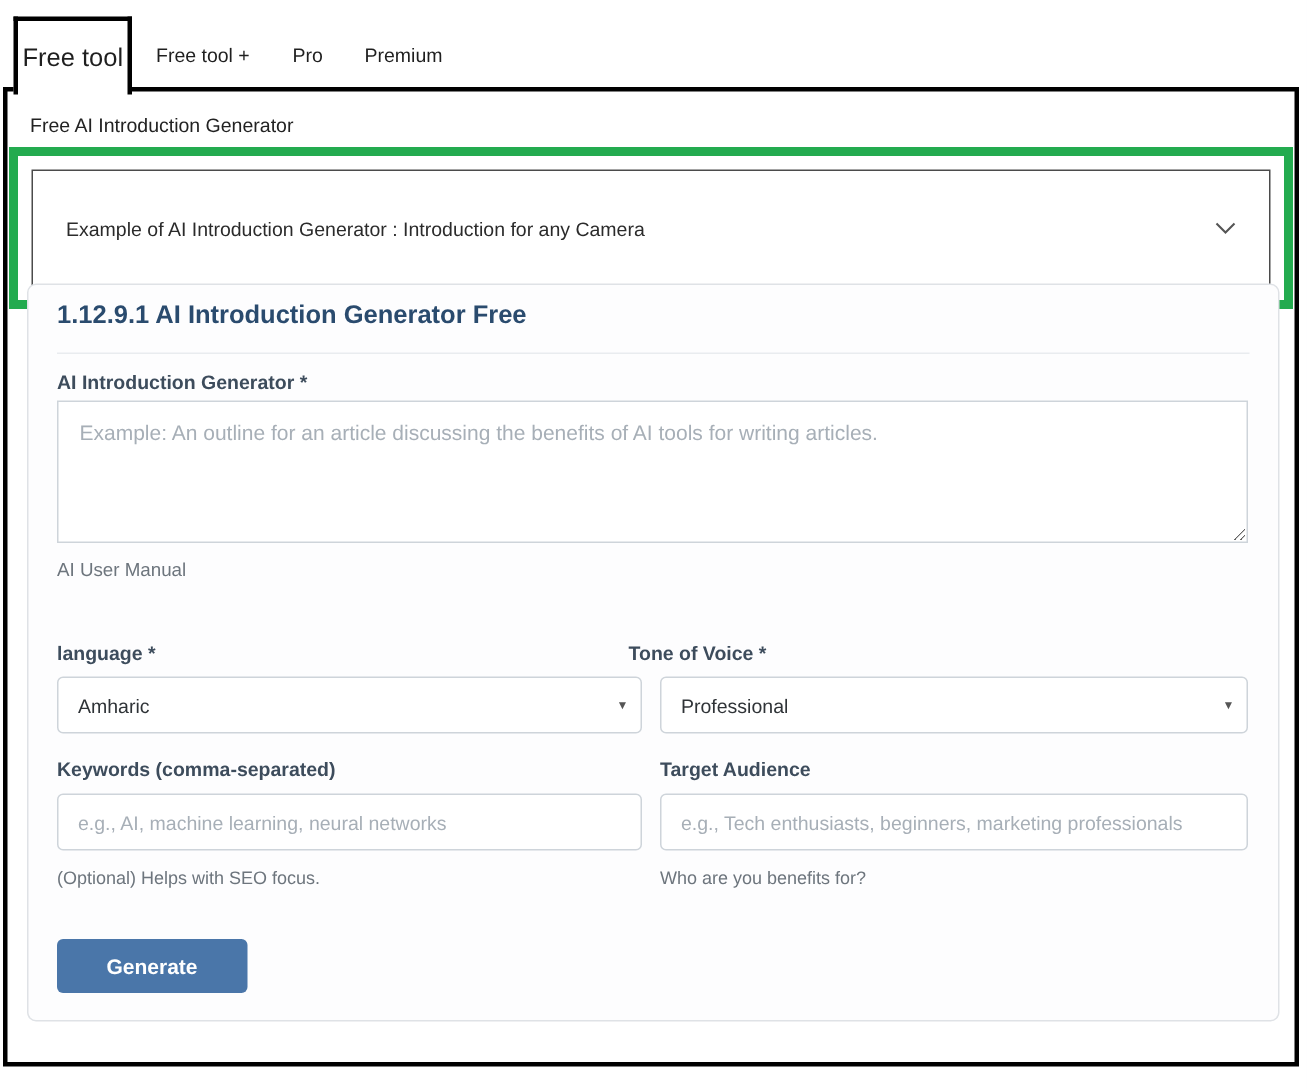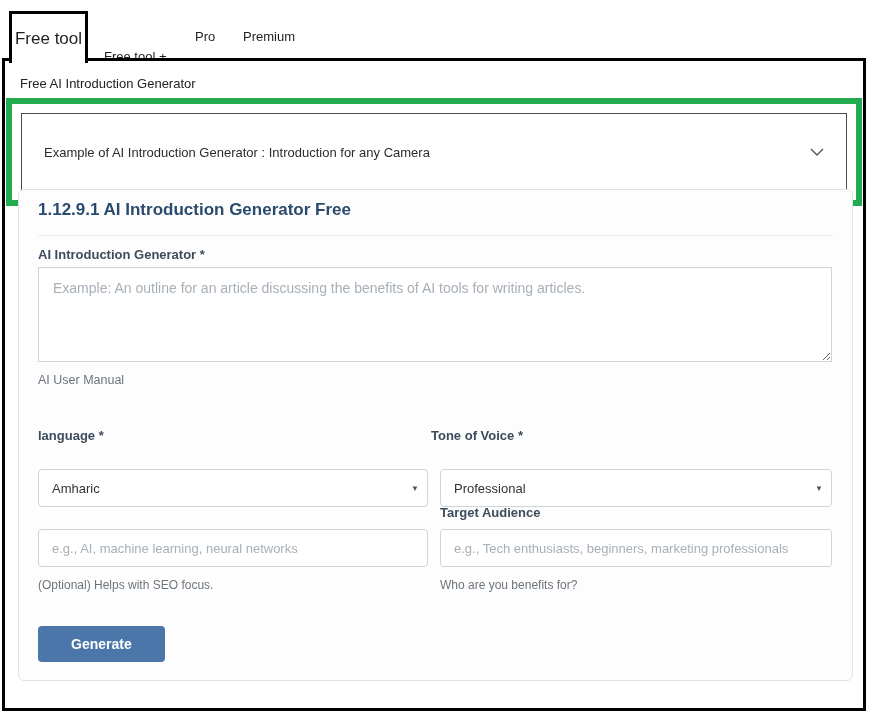--- a/index.html
+++ b/index.html
@@ -20,21 +20,21 @@
   
   .tab-active{
     position:absolute;left:9px;top:11px;width:79px;height:52px;
     border:3px solid var(--border-black);border-bottom:none;background:#fff;
     display:flex;align-items:center;justify-content:center;
     font-size:17px;color:#1f1f1f;z-index:5;cursor:pointer;
   }
   .tab-plain{
     position:absolute;top:29px;font-size:13px;color:#1f1f1f;cursor:pointer;white-space:nowrap;
   }
-  .tab-freetoolplus{left:104px;margin-top:20px;}
+  .tab-freetoolplus{left:104px;}
   .tab-pro{left:195px;}
   .tab-premium{left:243px;}
   
   .content-box{
     position:absolute;left:2px;top:58px;width:864px;height:653px;
     border:3px solid var(--border-black);background:#fff;
   }
   .intro-label{
     position:absolute;left:15px;top:15px;font-size:13px;color:#222;
   }
@@ -59,34 +59,34 @@
     position:absolute;left:19px;top:10px;font-size:17px;font-weight:700;color:var(--title-navy);
   }
   .card-divider{
     position:absolute;left:19px;right:19px;top:45px;height:1px;background:#e9ecef;
   }
   .field-label{
     position:absolute;font-size:13px;font-weight:600;color:#3d4c5c;white-space:nowrap;
   }
   .lbl-intro{left:19px;top:57px;}
   .lbl-language{left:19px;top:238px;}
-  .lbl-tone{left:412px;top:238px;}
+  .lbl-tone{left:400px;top:238px;}
   .lbl-keywords{left:19px;top:315px;}
   .lbl-audience{left:421px;top:315px;}
   textarea.main-input{
     position:absolute;left:19px;top:77px;width:794px;height:95px;
     border:1px solid #ced4da;border-radius:0;background:#fff;
     padding:12px 14px;font-family:"Liberation Sans",sans-serif;font-size:14px;color:#333;
     resize:vertical;outline:none;
   }
   textarea::placeholder,input::placeholder{color:#a7afb7;opacity:1;}
   .manual-link{
     position:absolute;left:19px;top:183px;font-size:12.5px;color:#6d757d;cursor:pointer;
   }
-  .select-wrap{position:absolute;top:279px;height:38px;}
+  .select-wrap{position:absolute;top:261px;height:38px;}
   .select-wrap.col-left{left:19px;width:390px;}
   .select-wrap.col-right{left:421px;width:392px;}
   .select-wrap select{
     width:100%;height:100%;border:1px solid #ced4da;border-radius:4px;background:#fff;
     -webkit-appearance:none;appearance:none;
     padding:0 24px 0 13px;font-family:"Liberation Sans",sans-serif;font-size:13px;color:#2f3337;
     outline:none;cursor:pointer;
   }
   .select-arrow{
     position:absolute;right:9px;top:50%;transform:translateY(-50%);
@@ -151,20 +151,21 @@
     </div>
 
     <div class="field-label lbl-tone">Tone of Voice *</div>
     <div class="select-wrap col-right">
       <select>
         <option>Professional</option>
       </select>
       <span class="select-arrow">▼</span>
     </div>
 
+    <div class="field-label lbl-keywords">Keywords (comma-separated)</div>
     <input class="text-input input-keywords" placeholder="e.g., AI, machine learning, neural networks" style="">
     <div class="helper-text help-keywords">(Optional) Helps with SEO focus.</div>
 
     <div class="field-label lbl-audience">Target Audience</div>
     <input class="text-input input-audience" placeholder="e.g., Tech enthusiasts, beginners, marketing professionals" style="">
     <div class="helper-text help-audience">Who are you benefits for?</div>
 
     <button class="generate-btn">Generate</button>
 
   </div>

